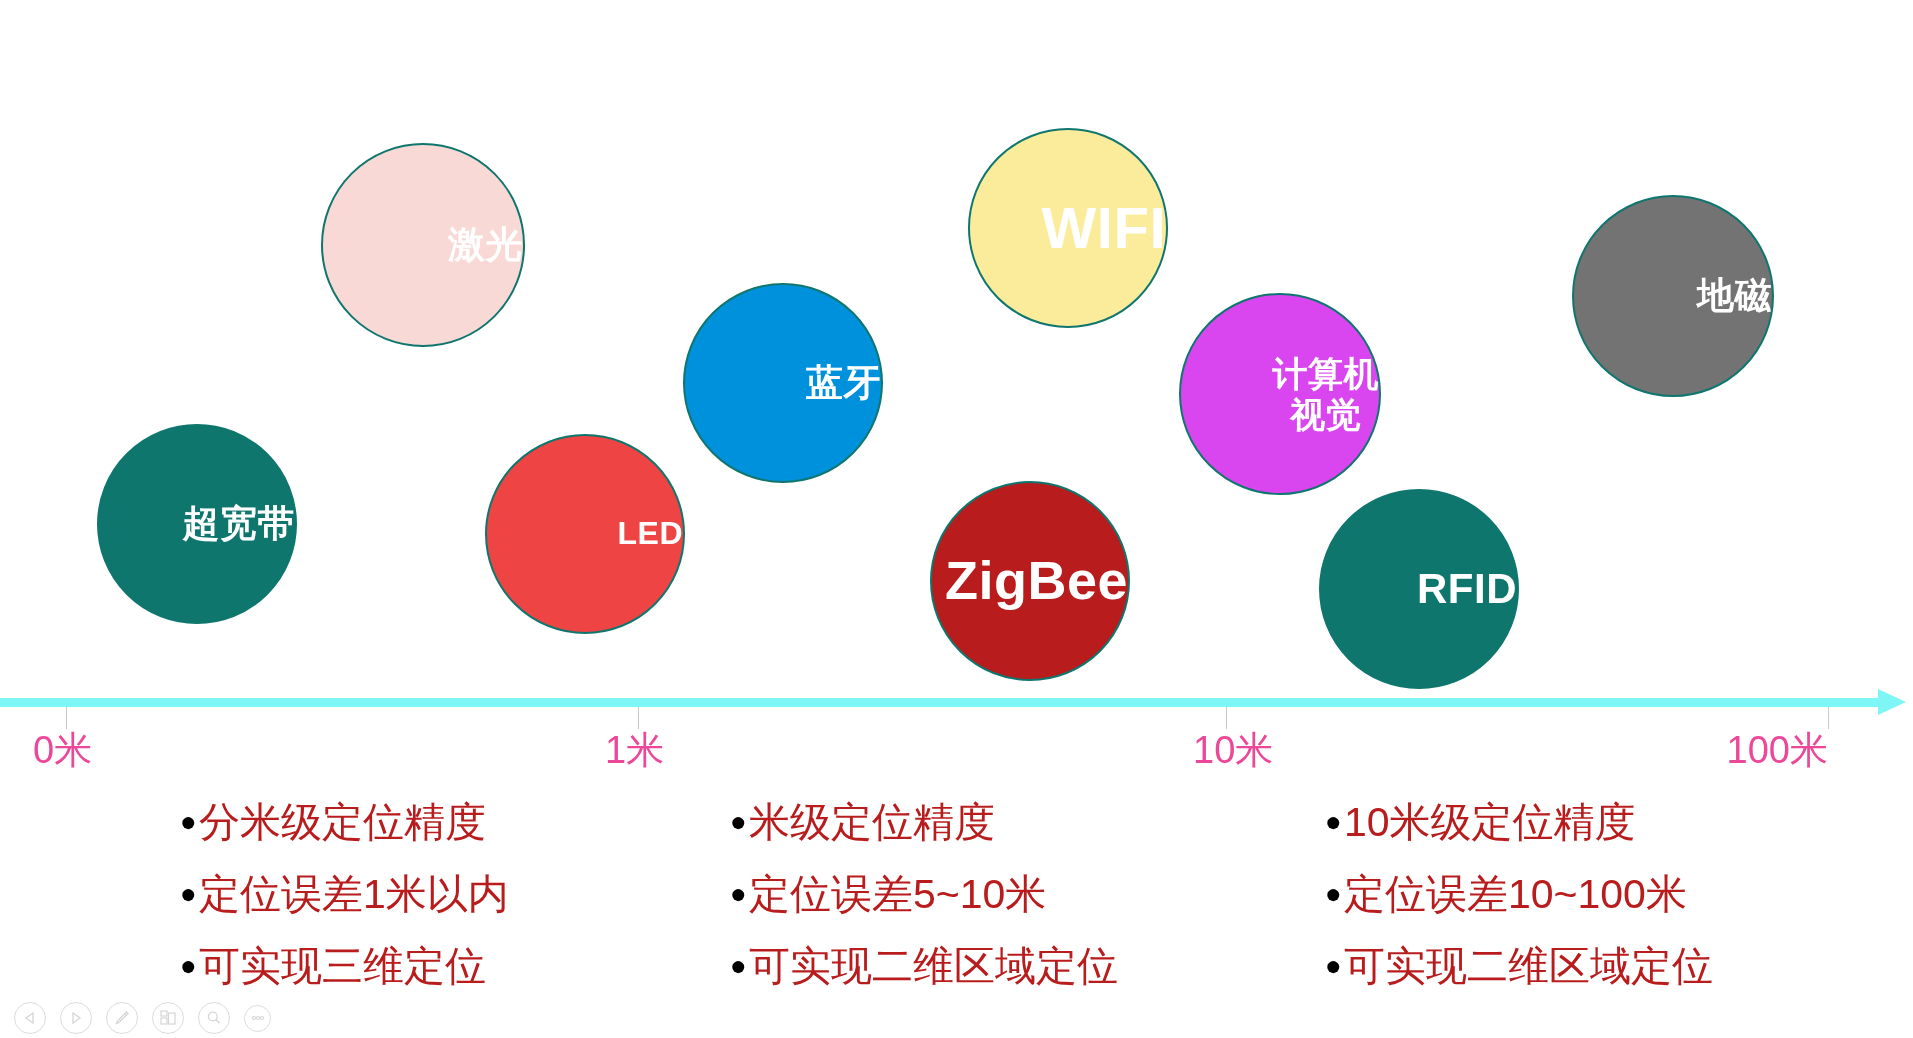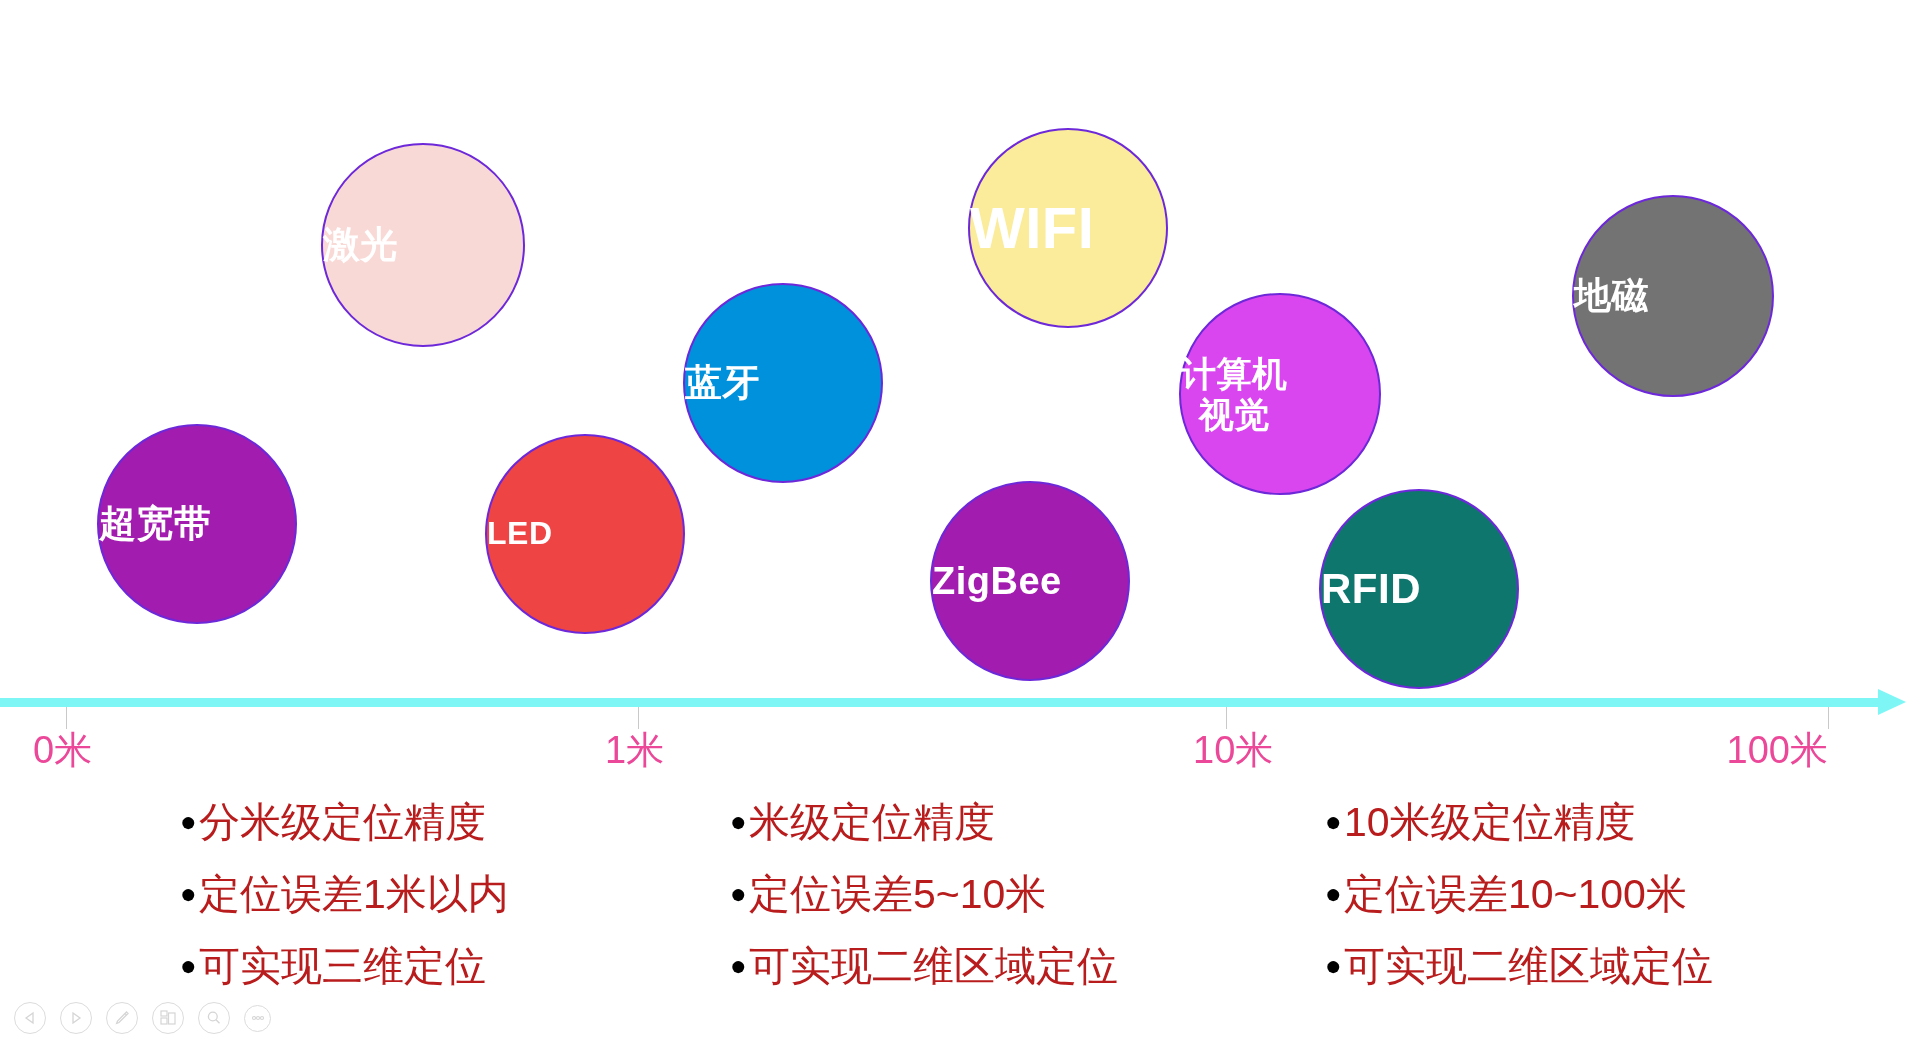--- a/index.html
+++ b/index.html
@@ -15,25 +15,25 @@
     width: 1913px;
     height: 1038px;
     background: #ffffff;
     overflow: hidden;
   }
 
   
   .bubble {
     position: absolute;
     border-radius: 50%;
-    border: 2px solid #6d28d9;
+    border: 2px solid #0f766e;
     box-sizing: border-box;
     display: flex;
     align-items: center;
-    justify-content: flex-start;
+    justify-content: flex-end;
     text-align: center;
     color: #ffffff;
     font-weight: bold;
     line-height: 1.18;
     letter-spacing: 0.5px;
     user-select: none;
   }
   .bubble .blabel { display: block; white-space: pre-line; }
 
   
@@ -117,36 +117,36 @@
   }
   .tb-btn svg { display: block; }
   .tb-btn.small { width: 27px; height: 27px; }
 </style>
 </head>
 <body>
 
 <div id="slide">
 
   <div id="bubble-layer">
-      <div class="bubble" style="left: 97px; top: 424px; width: 200px; height: 200px; background: #a21caf; font-size: 37px;">
+      <div class="bubble" style="left: 97px; top: 424px; width: 200px; height: 200px; background: #0f766e; font-size: 37px;">
         <span class="blabel">超宽带</span>
       </div>
       <div class="bubble" style="left: 321px; top: 143px; width: 204px; height: 204px; background: rgb(249, 217, 214); font-size: 37px;">
         <span class="blabel">激光</span>
       </div>
       <div class="bubble" style="left: 485px; top: 434px; width: 200px; height: 200px; background: #ef4444; font-size: 32px;">
         <span class="blabel">LED</span>
       </div>
       <div class="bubble" style="left: 683px; top: 283px; width: 200px; height: 200px; background: rgb(0, 145, 220); font-size: 37px;">
         <span class="blabel">蓝牙</span>
       </div>
       <div class="bubble" style="left: 968px; top: 128px; width: 200px; height: 200px; background: rgb(250, 236, 154); font-size: 58px;">
         <span class="blabel">WIFI</span>
       </div>
-      <div class="bubble" style="left: 930px; top: 481px; width: 200px; height: 200px; background: #a21caf; font-size: 38px;">
+      <div class="bubble" style="left: 930px; top: 481px; width: 200px; height: 200px; background: #b91c1c; font-size: 54px;">
         <span class="blabel">ZigBee</span>
       </div>
       <div class="bubble" style="left: 1179px; top: 293px; width: 202px; height: 202px; background: #d946ef; font-size: 35px;">
         <span class="blabel">计算机
 视觉</span>
       </div>
       <div class="bubble" style="left: 1319px; top: 489px; width: 200px; height: 200px; background: #0f766e; font-size: 42px;">
         <span class="blabel">RFID</span>
       </div>
       <div class="bubble" style="left: 1572px; top: 195px; width: 202px; height: 202px; background: #737373; font-size: 37px;">

